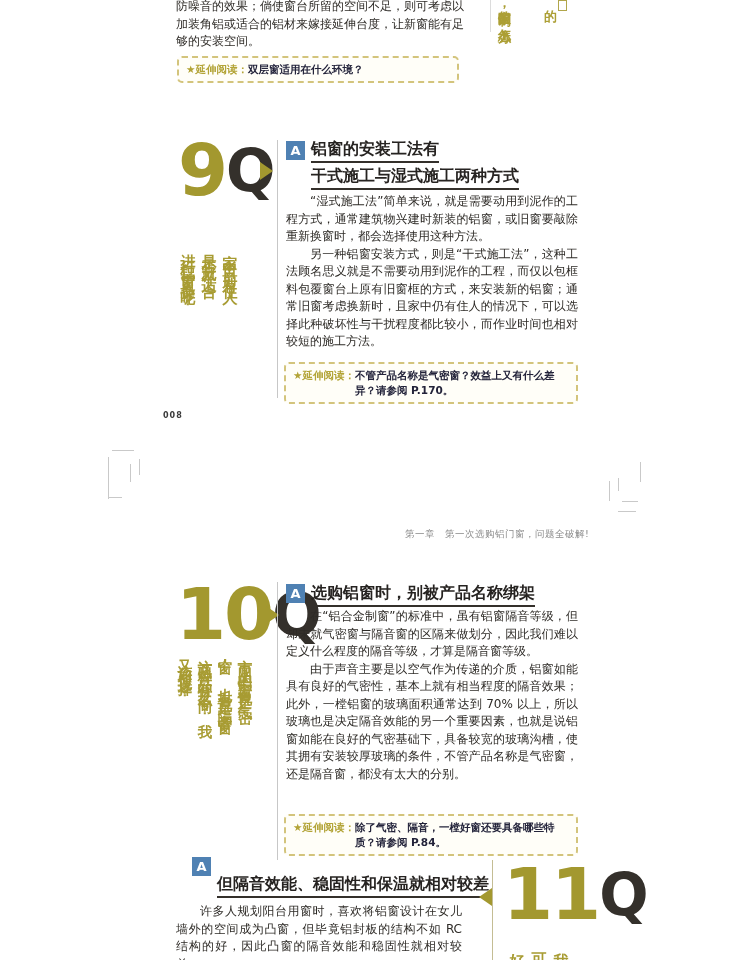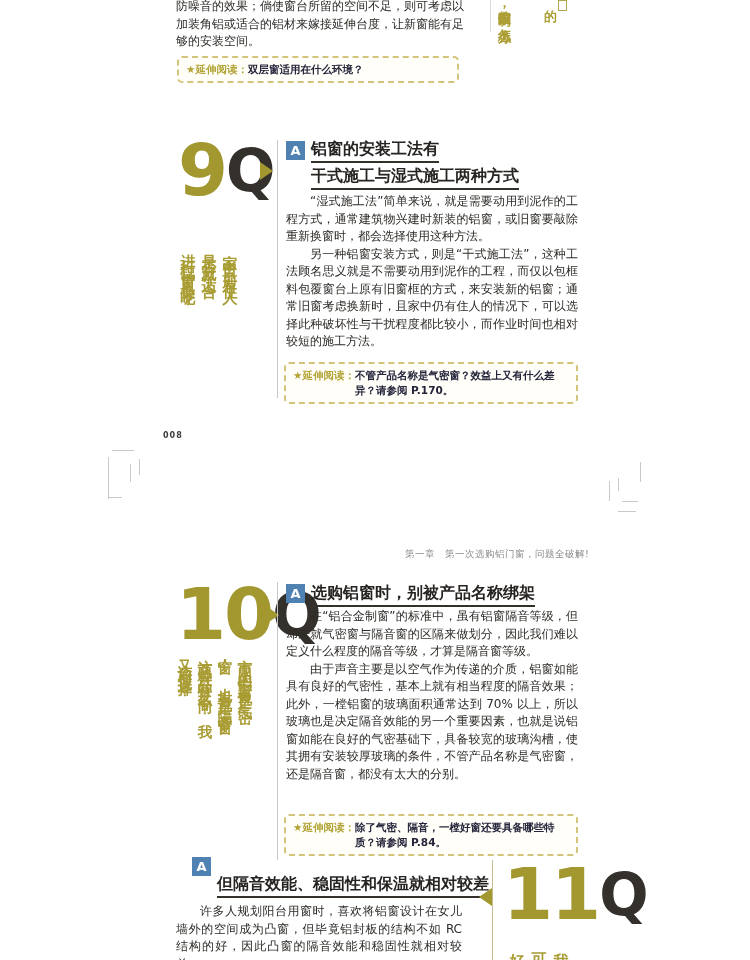--- a/index.html
+++ b/index.html
@@ -85,35 +85,35 @@
     <span class="read-label">延伸阅读：</span>
     <span class="read-text">不管产品名称是气密窗？效益上又有什么差异？请参阅 P.170。</span>
   </div>
 
   <div class="abs vcols" style="left:178px;top:242px;height:182px;">
     <div class="vcol vcol-q9">家中目前有住人，</div>
     <div class="vcol vcol-q9">是否就不适合</div>
     <div class="vcol vcol-q9">进行铝窗更换呢？</div>
   </div>
 
-  <div class="abs pagenum" style="left:163px;top:411px;margin-top:20px;">008</div>
+  <div class="abs pagenum" style="left:163px;top:411px;">008</div>
 
   <div class="abs cm" style="left:112px;top:450px;width:22px;height:1px;"></div>
   <div class="abs cm" style="left:108px;top:457px;width:1px;height:26px;"></div>
   <div class="abs cm" style="left:139px;top:459px;width:1px;height:16px;"></div>
   <div class="abs cm" style="left:130px;top:464px;width:1px;height:18px;"></div>
   <div class="abs cm" style="left:108px;top:482px;width:1px;height:17px;"></div>
   <div class="abs cm" style="left:109px;top:497px;width:13px;height:1px;"></div>
   <div class="abs cm" style="left:640px;top:462px;width:1px;height:20px;"></div>
   <div class="abs cm" style="left:618px;top:478px;width:1px;height:13px;"></div>
   <div class="abs cm" style="left:609px;top:481px;width:1px;height:20px;"></div>
   <div class="abs cm" style="left:622px;top:501px;width:16px;height:1px;"></div>
   <div class="abs cm" style="left:618px;top:511px;width:18px;height:1px;"></div>
 
-  <div class="abs chapter" style="left:405px;top:548px;text-align:center;">第一章　第一次选购铝门窗，问题全破解!</div>
+  <div class="abs chapter" style="left:405px;top:528px;text-align:center;">第一章　第一次选购铝门窗，问题全破解!</div>
 
   <div class="abs" style="left:176px;top:572px;">
     <span class="q-num" style="font-size:72px;">10</span><span class="q-letter" style="font-size:58px;position:relative;top:-4px;">Q</span>
   </div>
   <div class="abs tri-right" style="left:266px;top:606px;"></div>
   <div class="abs vrule" style="left:277px;top:582px;height:278px;"></div>
 
   <div class="abs a-badge" style="left:286px;top:584px;">A</div>
   <div class="abs" style="left:311px;top:583px;width:270px;">
     <span class="ans-title">选购铝窗时，别被产品名称绑架</span>

